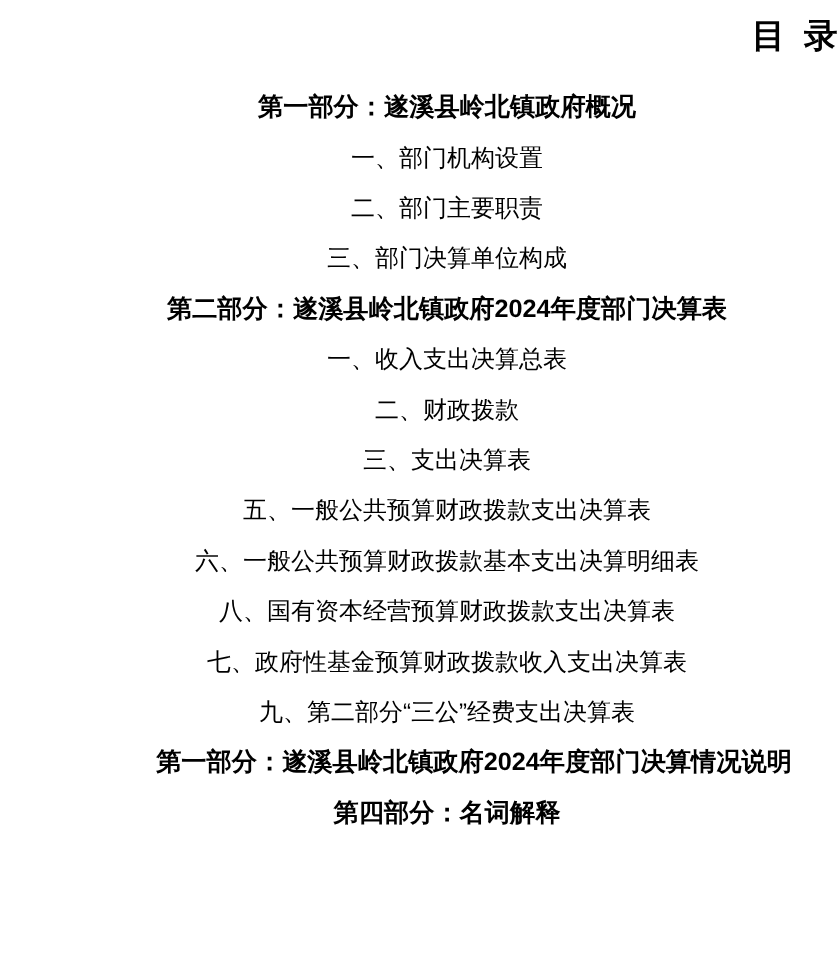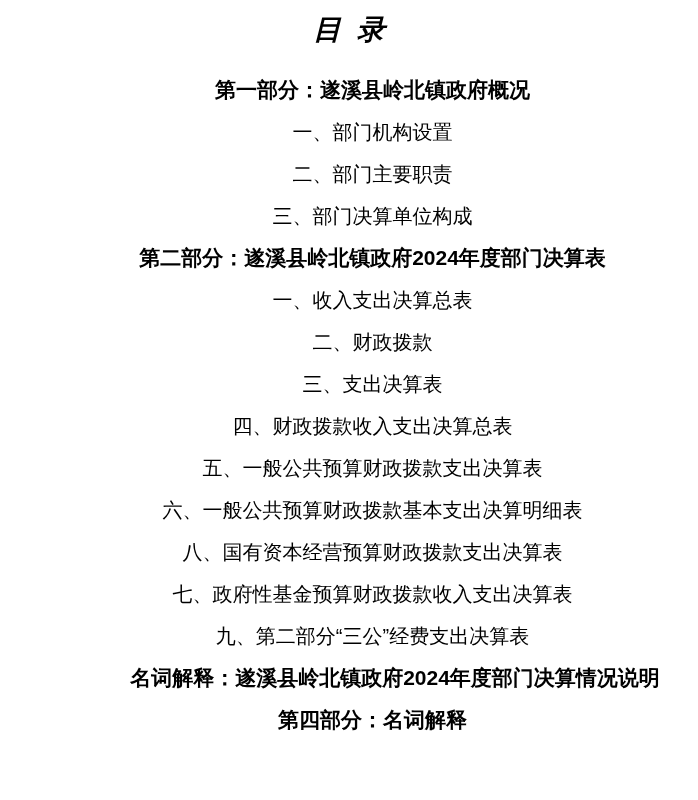--- a/index.html
+++ b/index.html
@@ -11,26 +11,25 @@
     position: relative;
     width: 698px;
     height: 800px;
     background: #ffffff;
     color: #000000;
     font-family: "Liberation Sans", sans-serif;
     overflow: hidden;
   }
   .doc-title {
     margin: 12px 0 16px 0;
-    text-align: center;
+    text-align: right;
     font-size: 28px;
     line-height: 36px;
     font-weight: 700;
     white-space: pre;
-    font-style: italic;
   }
   .toc {
     padding: 0 83px 0 85px;
     text-align: center;
   }
   .entry {
     margin: 18px 0 0 0;
     line-height: 24px;
     text-indent: 45px;
     word-break: break-all;
@@ -57,22 +56,21 @@
   <h1 class="doc-title">目  录</h1>
   <div class="toc">
     <p class="entry part">第一部分：遂溪县岭北镇政府概况</p>
     <p class="entry item">一、部门机构设置</p>
     <p class="entry item">二、部门主要职责</p>
     <p class="entry item">三、部门决算单位构成</p>
     <p class="entry part">第二部分：遂溪县岭北镇政府2024年度部门决算表</p>
     <p class="entry item">一、收入支出决算总表</p>
     <p class="entry item">二、财政拨款</p>
     <p class="entry item">三、支出决算表</p>
-    <p class="entry item">四、财政拨款收入支出决算总表</p>
     <p class="entry item">五、一般公共预算财政拨款支出决算表</p>
     <p class="entry item">六、一般公共预算财政拨款基本支出决算明细表</p>
     <p class="entry item">八、国有资本经营预算财政拨款支出决算表</p>
     <p class="entry item">七、政府性基金预算财政拨款收入支出决算表</p>
     <p class="entry item">九、第二部分“三公”经费支出决算表</p>
-    <p class="entry part wide">名词解释：遂溪县岭北镇政府2024年度部门决算情况说明</p>
+    <p class="entry part wide">第一部分：遂溪县岭北镇政府2024年度部门决算情况说明</p>
     <p class="entry part">第四部分：名词解释</p>
   </div>
 </div>
 
 </body></html>

